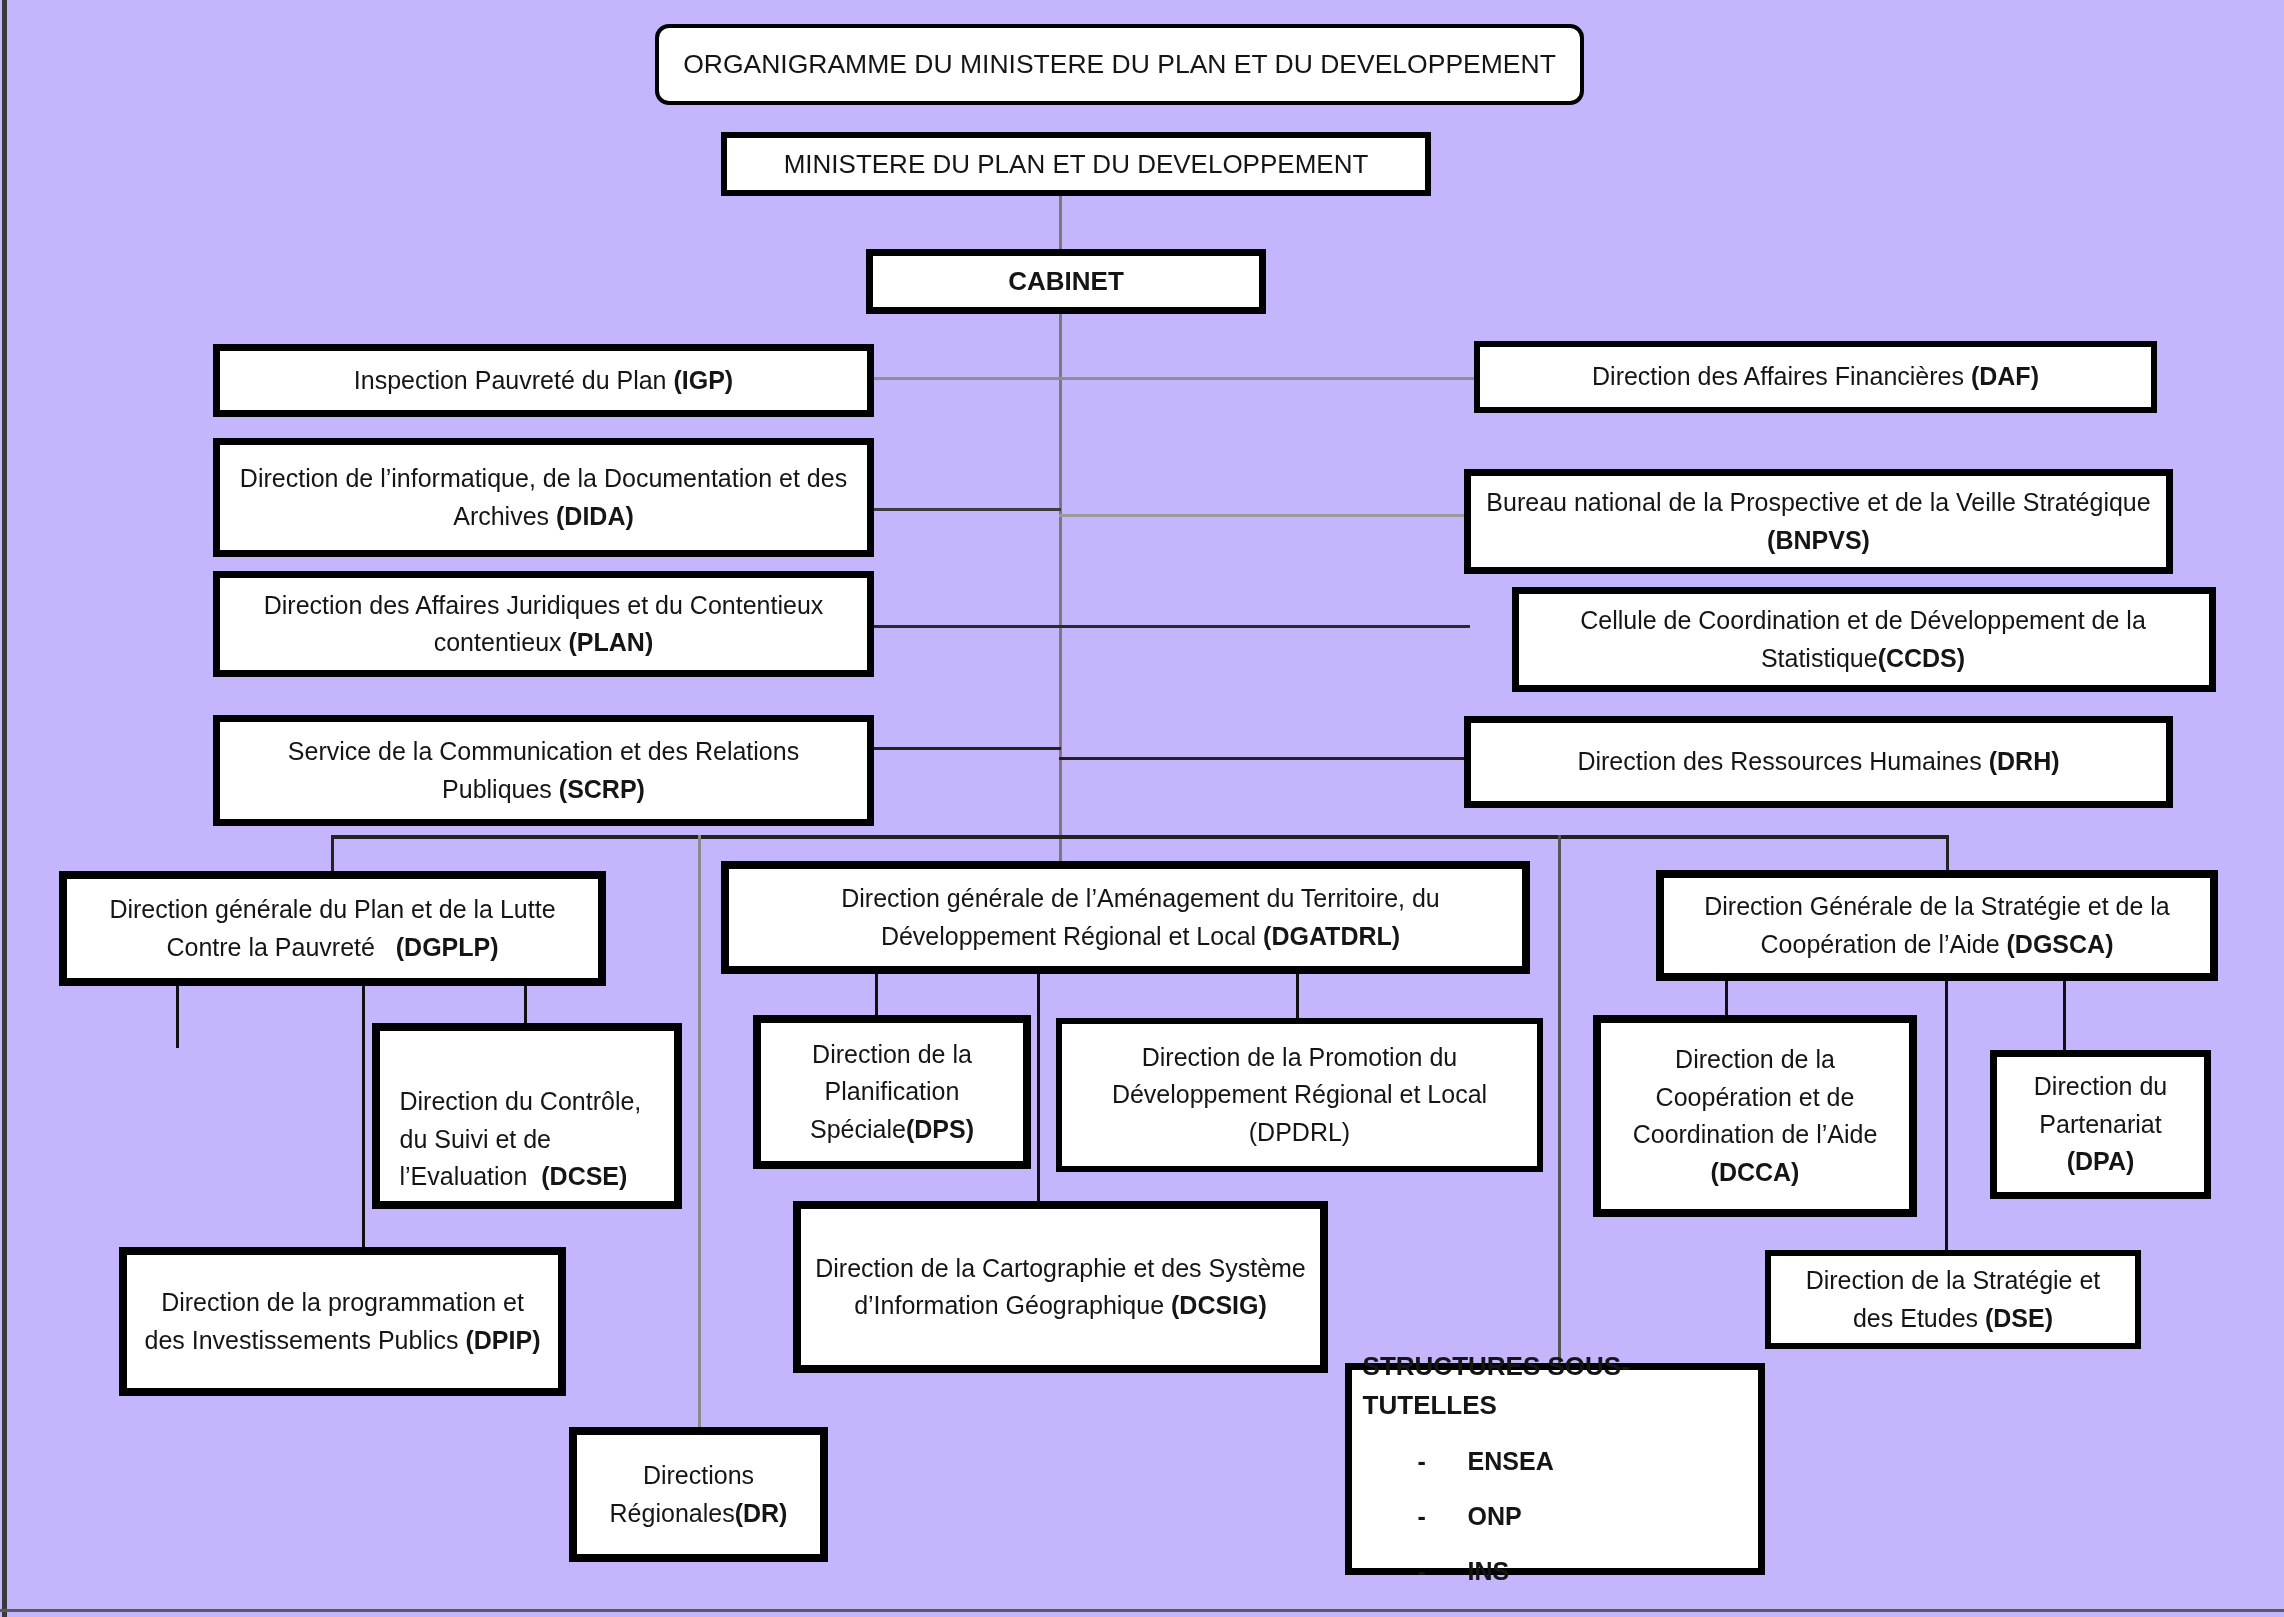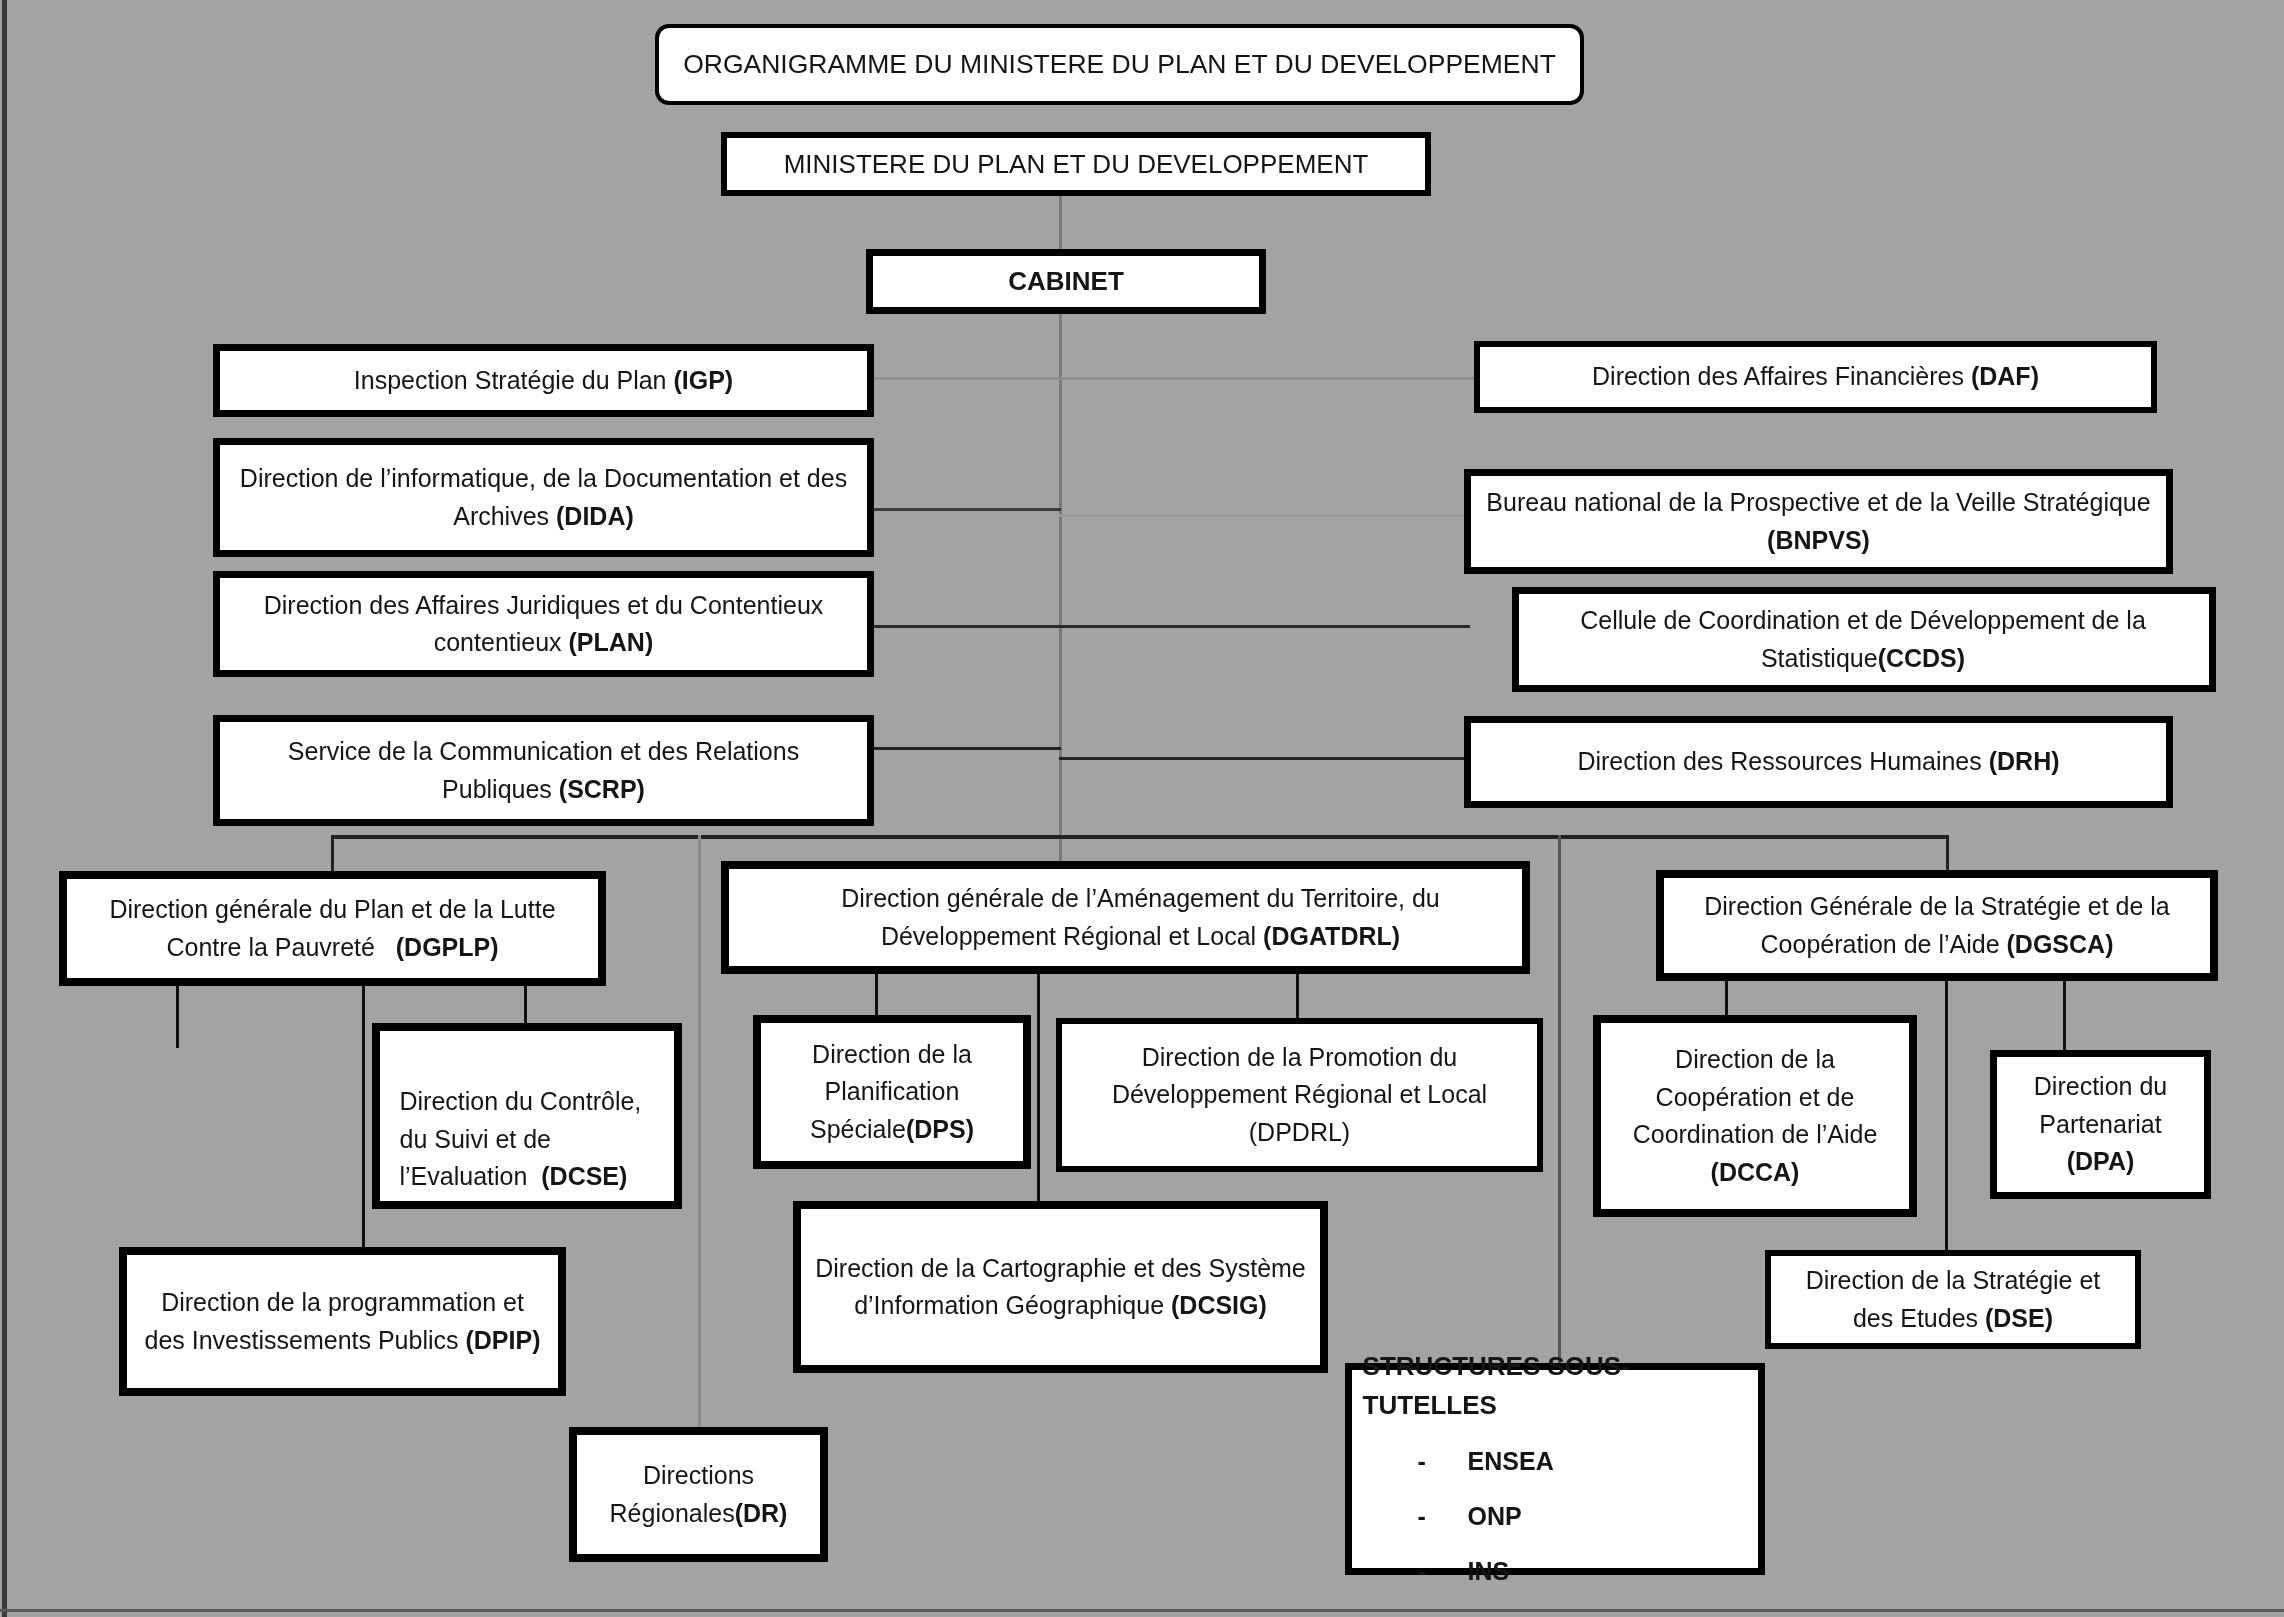--- a/index.html
+++ b/index.html
@@ -1,17 +1,17 @@
 <!DOCTYPE html>
 <html style="font-size:14px"><head>
 <meta charset="utf-8">
 <style>
   html,body{margin:0;padding:0;background:#fff;}
   .page{
-    position:relative;width:2284px;height:1618px;background:#a3a3a3;
+    position:relative;width:2284px;height:1618px;background:#c4b5fd;
     font-family:"Liberation Sans",sans-serif;color:#111;overflow:hidden;
   }
   
   .vl,.hl{position:absolute;z-index:1;}
   
   .node{
     position:absolute;box-sizing:border-box;background:#fff;border:7px solid #000;
     display:flex;align-items:center;justify-content:center;
     font-size:25px;line-height:1.5;z-index:2;padding:5.3px 14px;color:#151515;
   }
@@ -67,21 +67,21 @@
 
   <div class="node bw7" style="left:721px;top:132px;width:710px;height:64px;font-size:26px;">
     <div class="txt nowrap">MINISTERE DU PLAN ET DU DEVELOPPEMENT</div>
   </div>
 
   <div class="node bold" style="left:866px;top:249px;width:400px;height:65px;font-size:26px;">
     <div class="txt nowrap">CABINET</div>
   </div>
 
   <div class="node" style="left:213px;top:344px;width:661px;height:73px;">
-    <div class="txt"><span>Inspection Stratégie du Plan </span><b>(IGP)</b></div>
+    <div class="txt"><span>Inspection Pauvreté du Plan </span><b>(IGP)</b></div>
   </div>
   <div class="node" style="left:213px;top:438px;width:661px;height:119px;">
     <div class="txt"><span>Direction de l’informatique, de la Documentation et des Archives </span><b>(DIDA)</b></div>
   </div>
   <div class="node" style="left:213px;top:571px;width:661px;height:106px;">
     <div class="txt"><span>Direction des Affaires Juridiques et du Contentieux contentieux </span><b>(PLAN)</b></div>
   </div>
   <div class="node" style="left:213px;top:715px;width:661px;height:111px;">
     <div class="txt"><span>Service de la Communication et des Relations Publiques </span><b>(SCRP)</b></div>
   </div>

